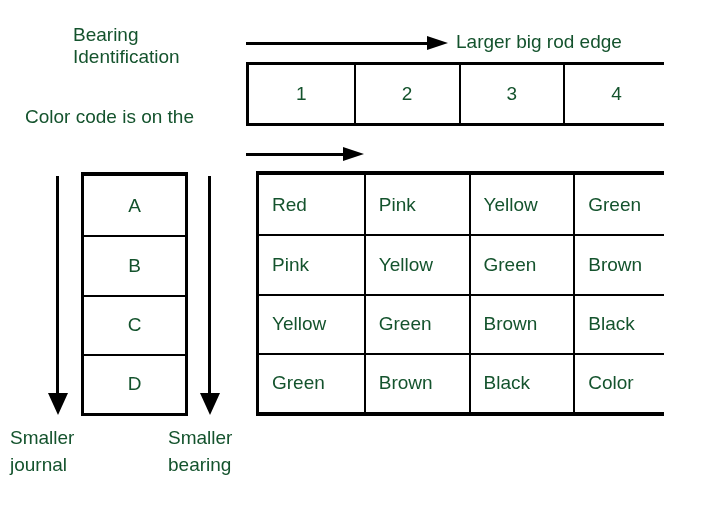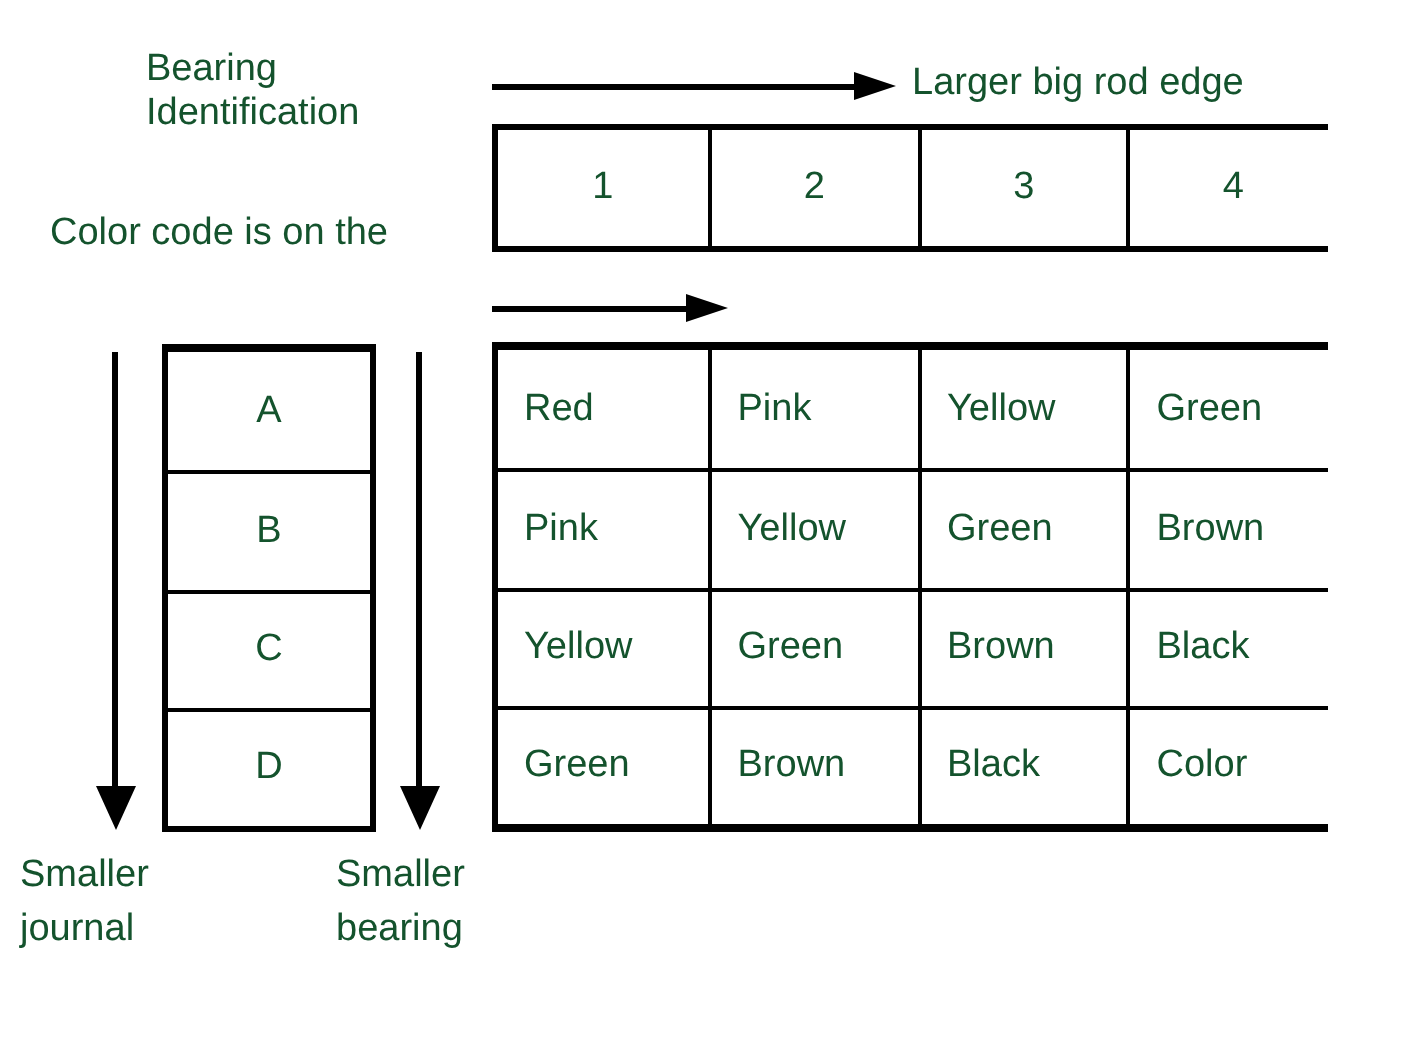--- a/index.html
+++ b/index.html
@@ -46,21 +46,21 @@
     display: grid; grid-template-rows: repeat(4, 1fr);
     border: 3px solid #000; border-top-width: 4px; box-sizing: border-box;
     background: #fff;
   }
   .grade-cell { display: flex; align-items: center; justify-content: center;
                 border-top: 2px solid #000; }
   .grade-cell:first-child { border-top: none; }
 
   
   .color-table {
-    position: absolute; left: 246px; top: 171px; width: 425px; height: 245px;
+    position: absolute; left: 256px; top: 171px; width: 425px; height: 245px;
     display: grid; grid-template-columns: repeat(4, 1fr);
     grid-template-rows: repeat(4, 1fr);
     border: 3px solid #000; border-top-width: 4px; border-bottom-width: 4px;
     box-sizing: border-box; background: #fff;
   }
   .color-cell { display: flex; align-items: center; padding-left: 13px;
                 border-left: 2px solid #000; border-top: 2px solid #000;
                 box-sizing: border-box; }
   .color-cell:nth-child(4n+1) { border-left: none; }
   .color-cell:nth-child(-n+4) { border-top: none; }

